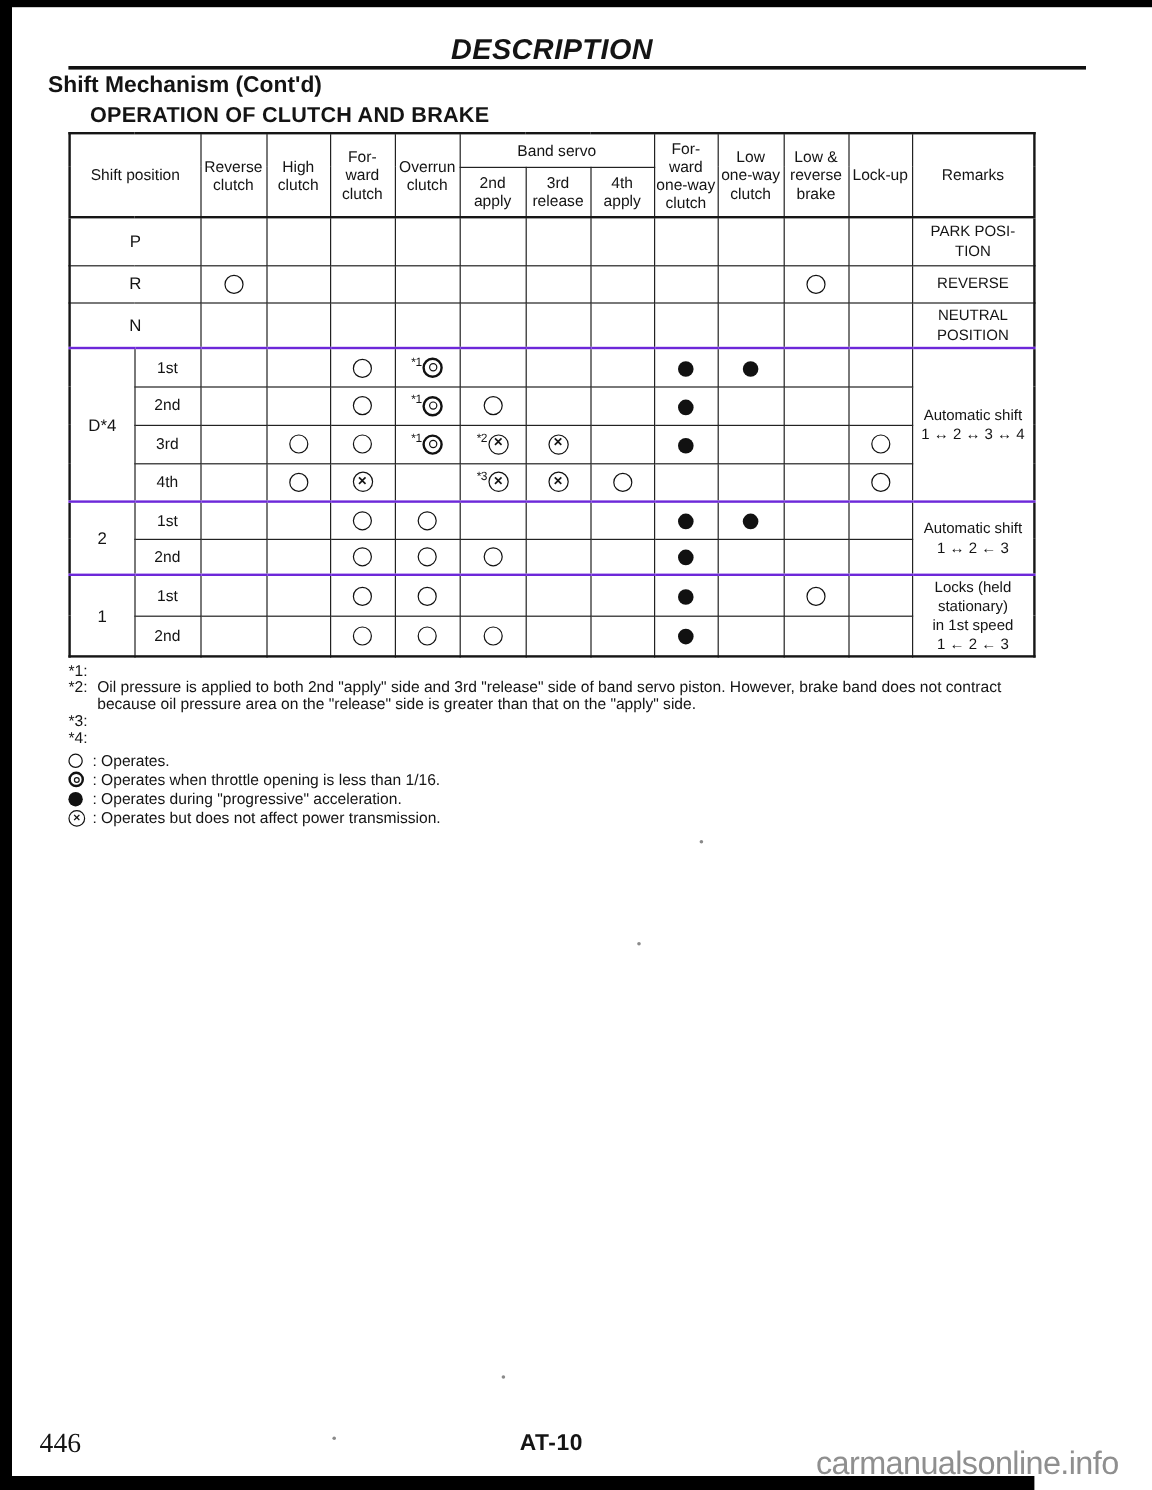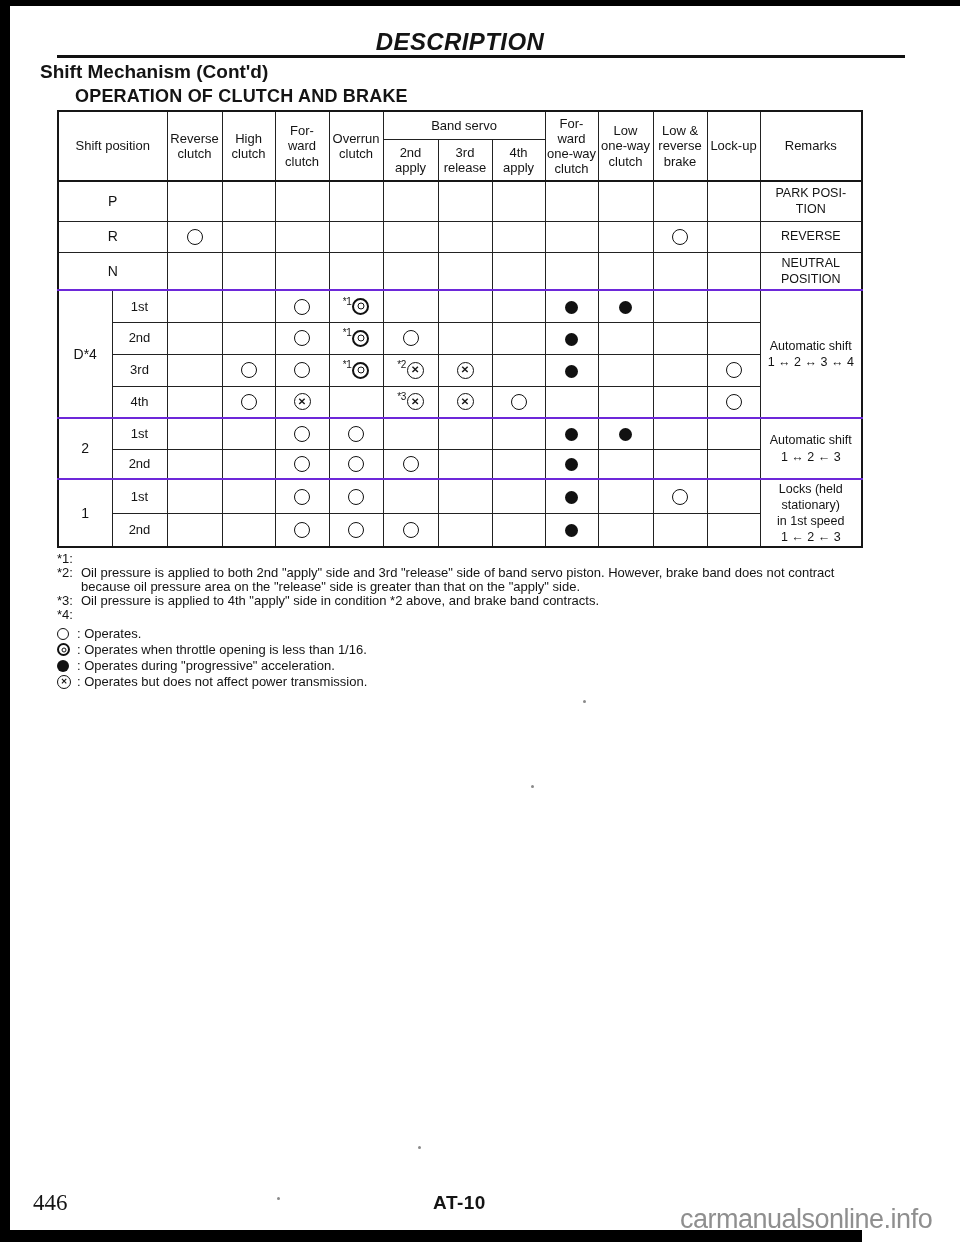--- a/index.html
+++ b/index.html
@@ -322,21 +322,20 @@
     <div class="note">
       <span class="nid">*1:</span>
     </div>
     <div class="note">
       <span class="nid">*2:</span>
       <span class="ntext">Oil pressure is applied to both 2nd "apply" side and 3rd "release" side of band servo piston. However, brake band does not contract
 because oil pressure area on the "release" side is greater than that on the "apply" side.</span>
     </div>
     <div class="note">
       <span class="nid">*3:</span>
-      <span class="ntext">Oil pressure is applied to 4th "apply" side in condition *2 above, and brake band contracts.</span>
     </div>
     <div class="note">
       <span class="nid">*4:</span>
     </div>
   </div>
 <div class="legend" id="legend">
     <div class="lrow">
       <span class="lsym">
         <span class="sym-o"></span>
       </span>

